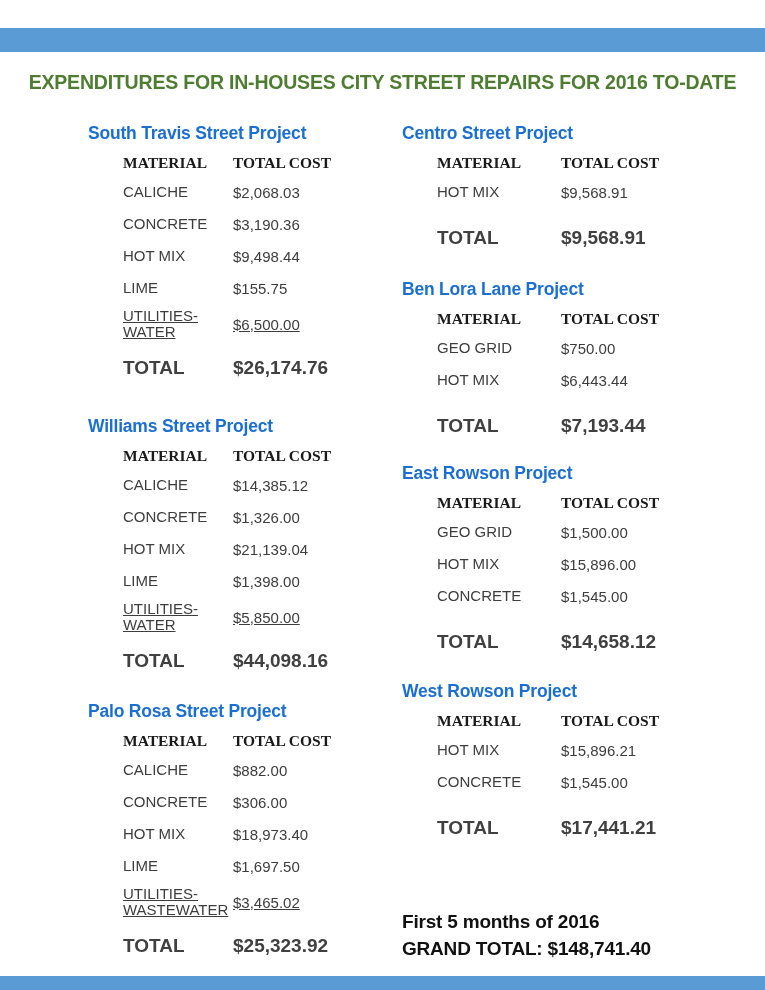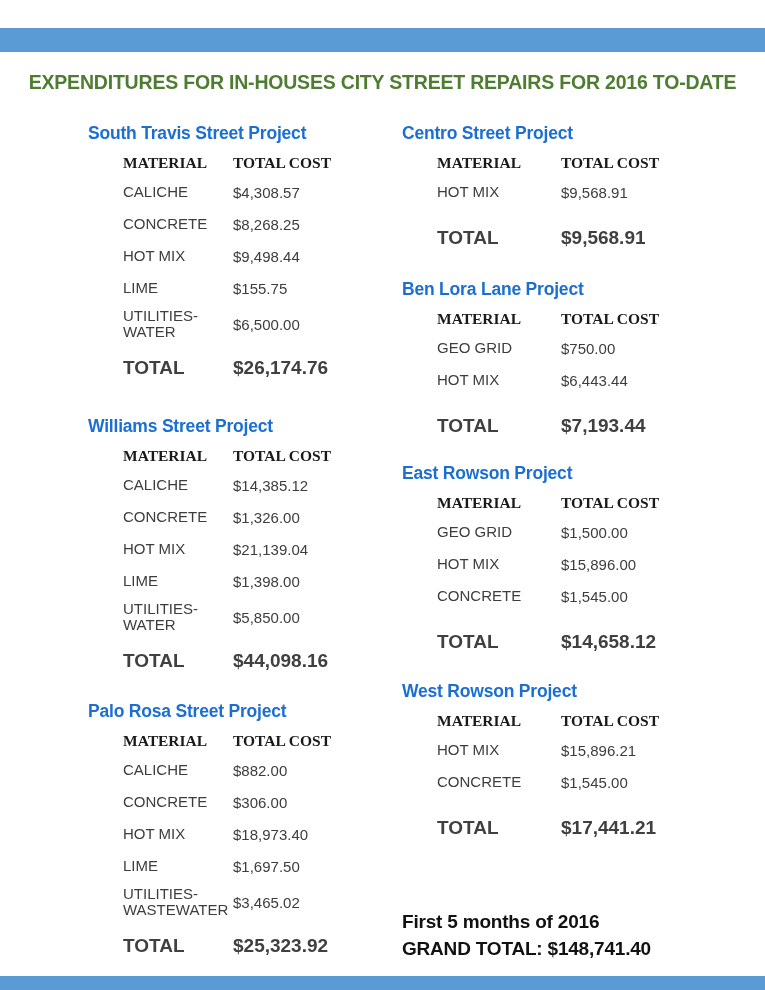--- a/index.html
+++ b/index.html
@@ -16,21 +16,21 @@
     letter-spacing:-0.2px;line-height:24px;
   }
   .project{position:absolute;width:310px;}
   .project.colL{left:88px;}
   .project.colR{left:402px;}
   .pname{margin:0;font-size:17.5px;font-weight:bold;color:#1b6fd2;line-height:22px;letter-spacing:-0.2px;}
   .thead{display:flex;align-items:center;height:22px;margin-top:8px;
     font-family:"Liberation Serif", serif;font-weight:bold;font-size:15.5px;color:#1a1a1a;}
   .rows{margin-top:2px;}
   .trow{display:flex;align-items:center;height:32px;font-size:15px;color:#3d3d3d;}
-  .trow.h2l{height:40px;}
+  .trow.h2l{height:40px;text-decoration:underline;}
   .cell-mat{flex:none;width:110px;padding-left:7px;white-space:pre-line;line-height:16px;margin-left:28px;}
   .colR .cell-mat{width:124px;}
   .cell-cost{flex:1;}
   .trow.total{height:24px;margin-top:12px;color:#404040;font-weight:bold;font-size:19px;white-space:nowrap;}
   .colR .trow.total{margin-top:18px;}
   .summary{position:absolute;left:402px;top:908px;color:#111111;font-weight:bold;font-size:19px;line-height:27px;letter-spacing:-0.2px;}
 </style>
 </head>
 <body>
 
@@ -40,25 +40,25 @@
 
 <section class="project colL" style="top:122px">
   <h2 class="pname">South Travis Street Project</h2>
   <div class="thead">
     <span class="cell-mat">MATERIAL</span>
     <span class="cell-cost">TOTAL COST</span>
   </div>
   <div class="rows">
     <div class="trow">
       <span class="cell-mat">CALICHE</span>
-      <span class="cell-cost">$4,308.57</span>
-    </div>
-    <div class="trow">
-      <span class="cell-mat">CONCRETE</span>
-      <span class="cell-cost">$8,268.25</span>
+      <span class="cell-cost">$2,068.03</span>
+    </div>
+    <div class="trow">
+      <span class="cell-mat">CONCRETE</span>
+      <span class="cell-cost">$3,190.36</span>
     </div>
     <div class="trow">
       <span class="cell-mat">HOT MIX</span>
       <span class="cell-cost">$9,498.44</span>
     </div>
     <div class="trow">
       <span class="cell-mat">LIME</span>
       <span class="cell-cost">$155.75</span>
     </div>
     <div class="trow h2l">

